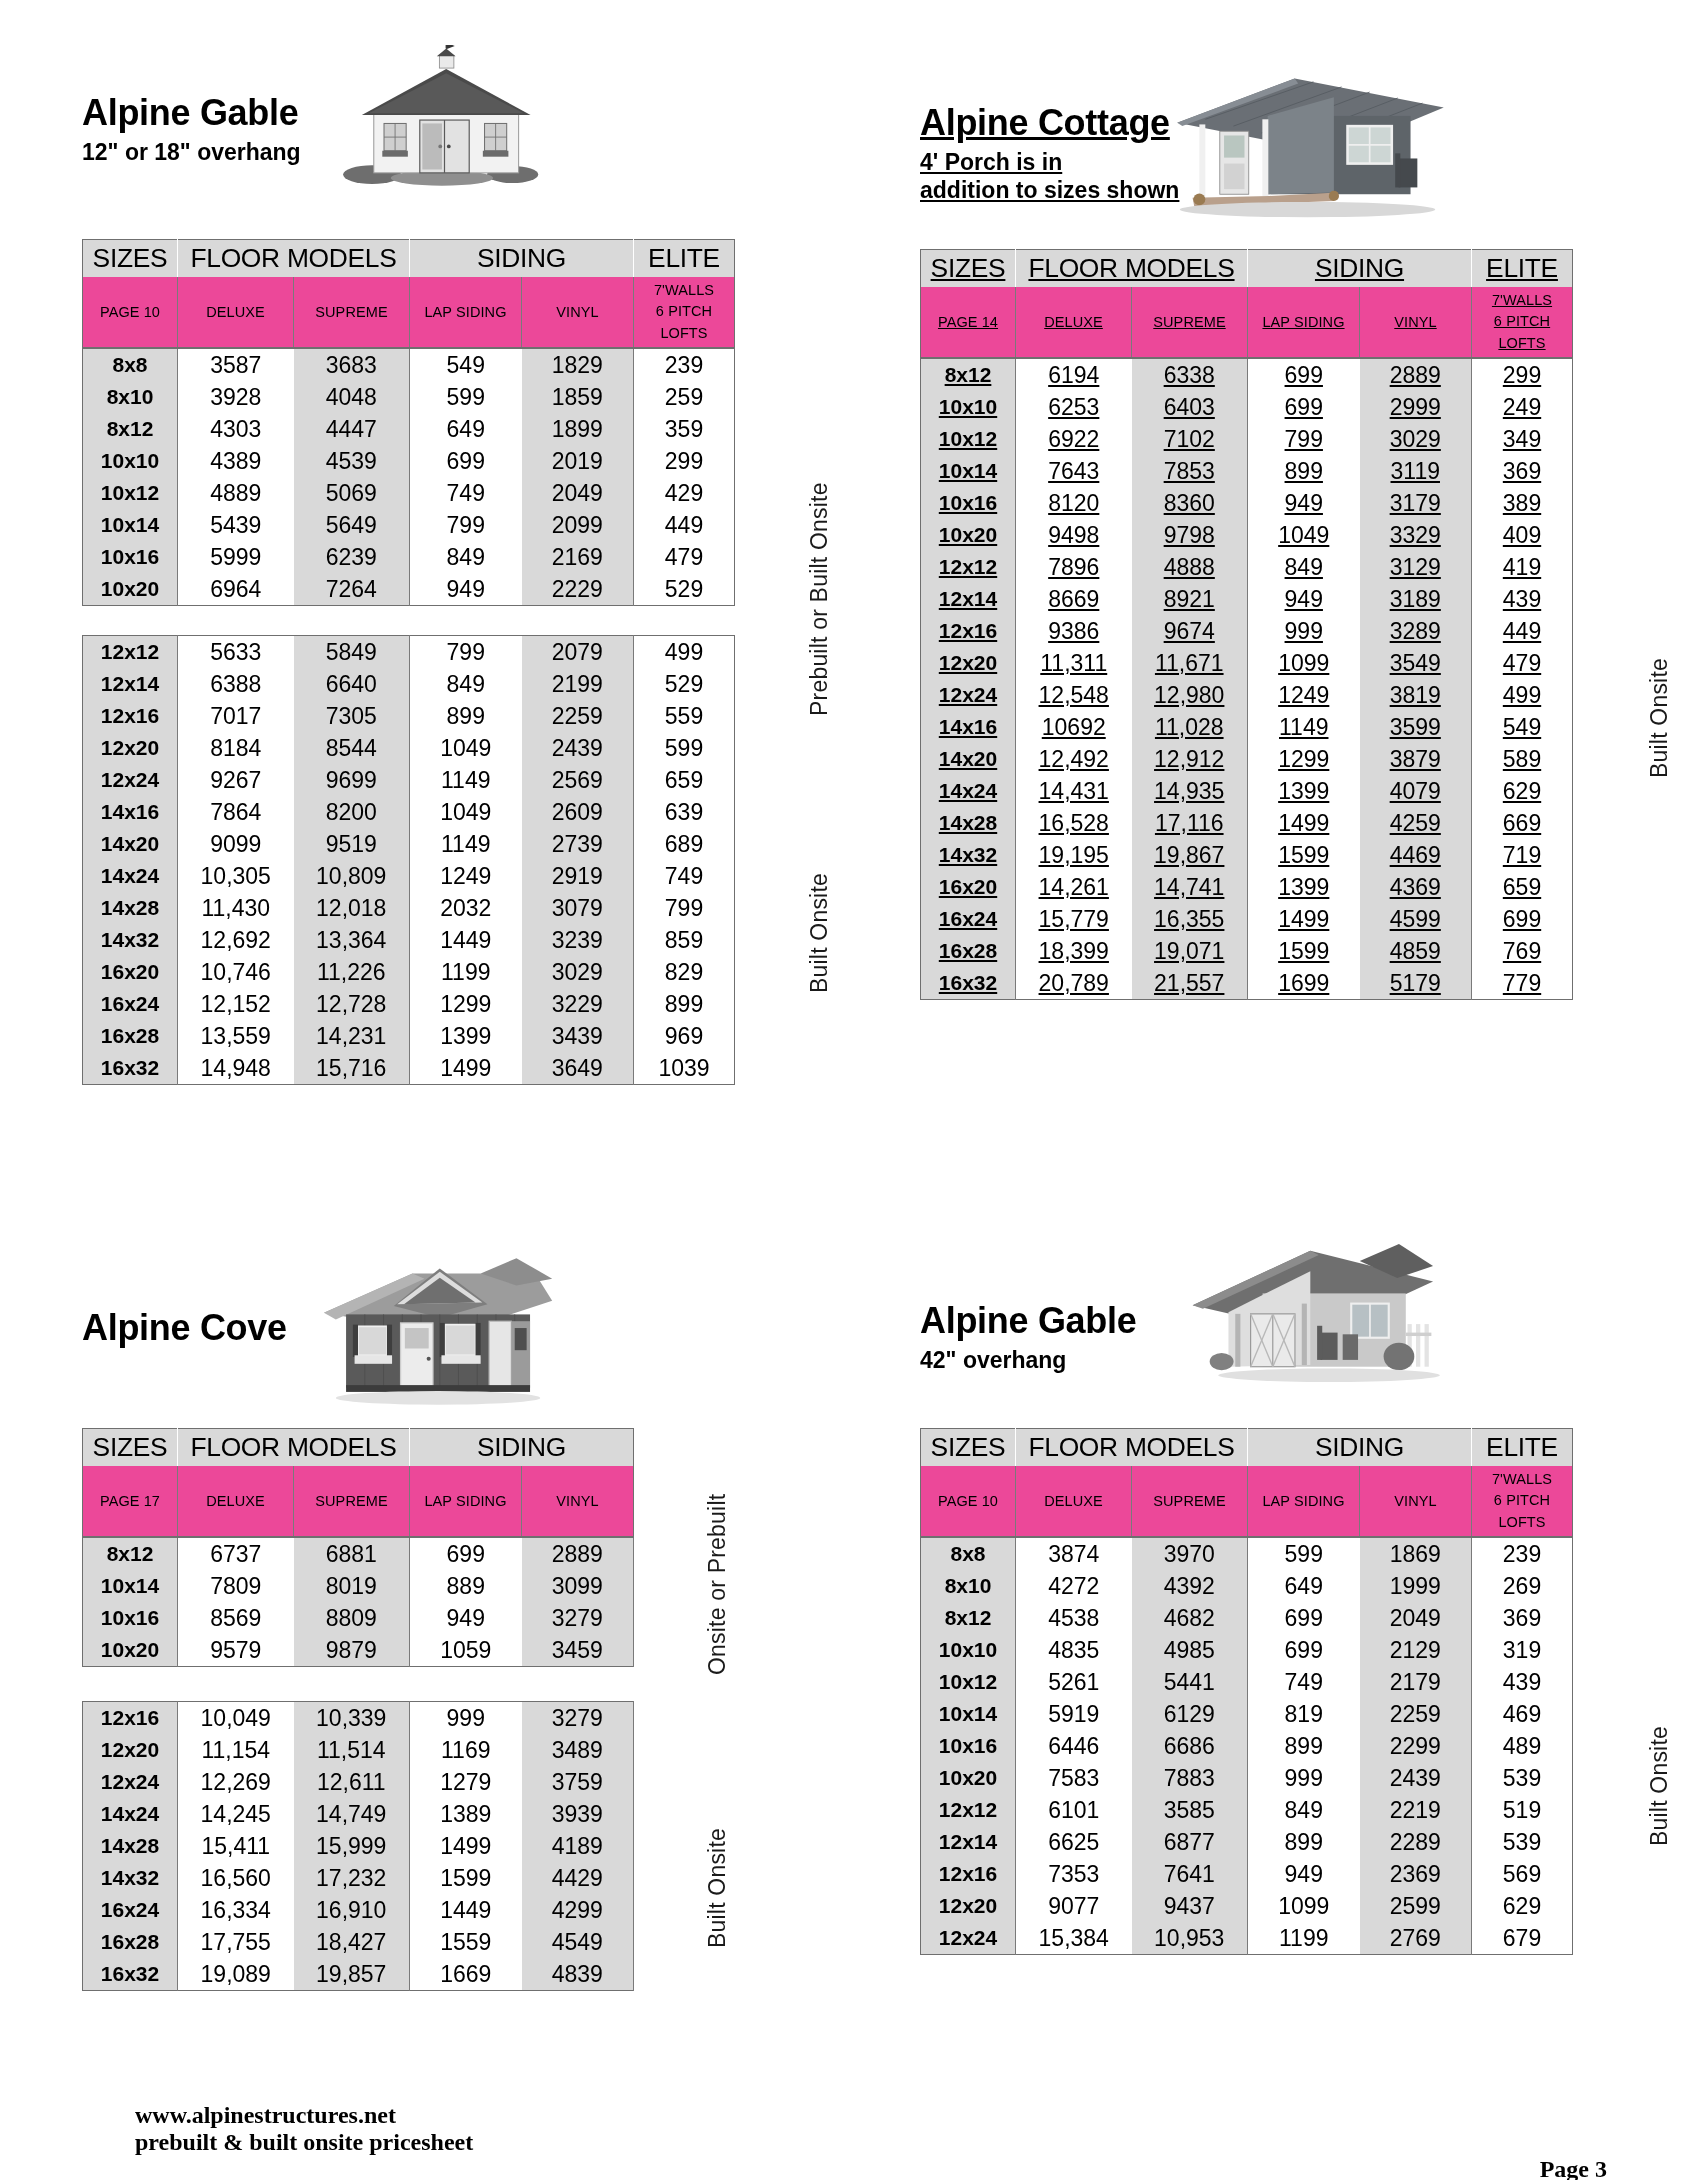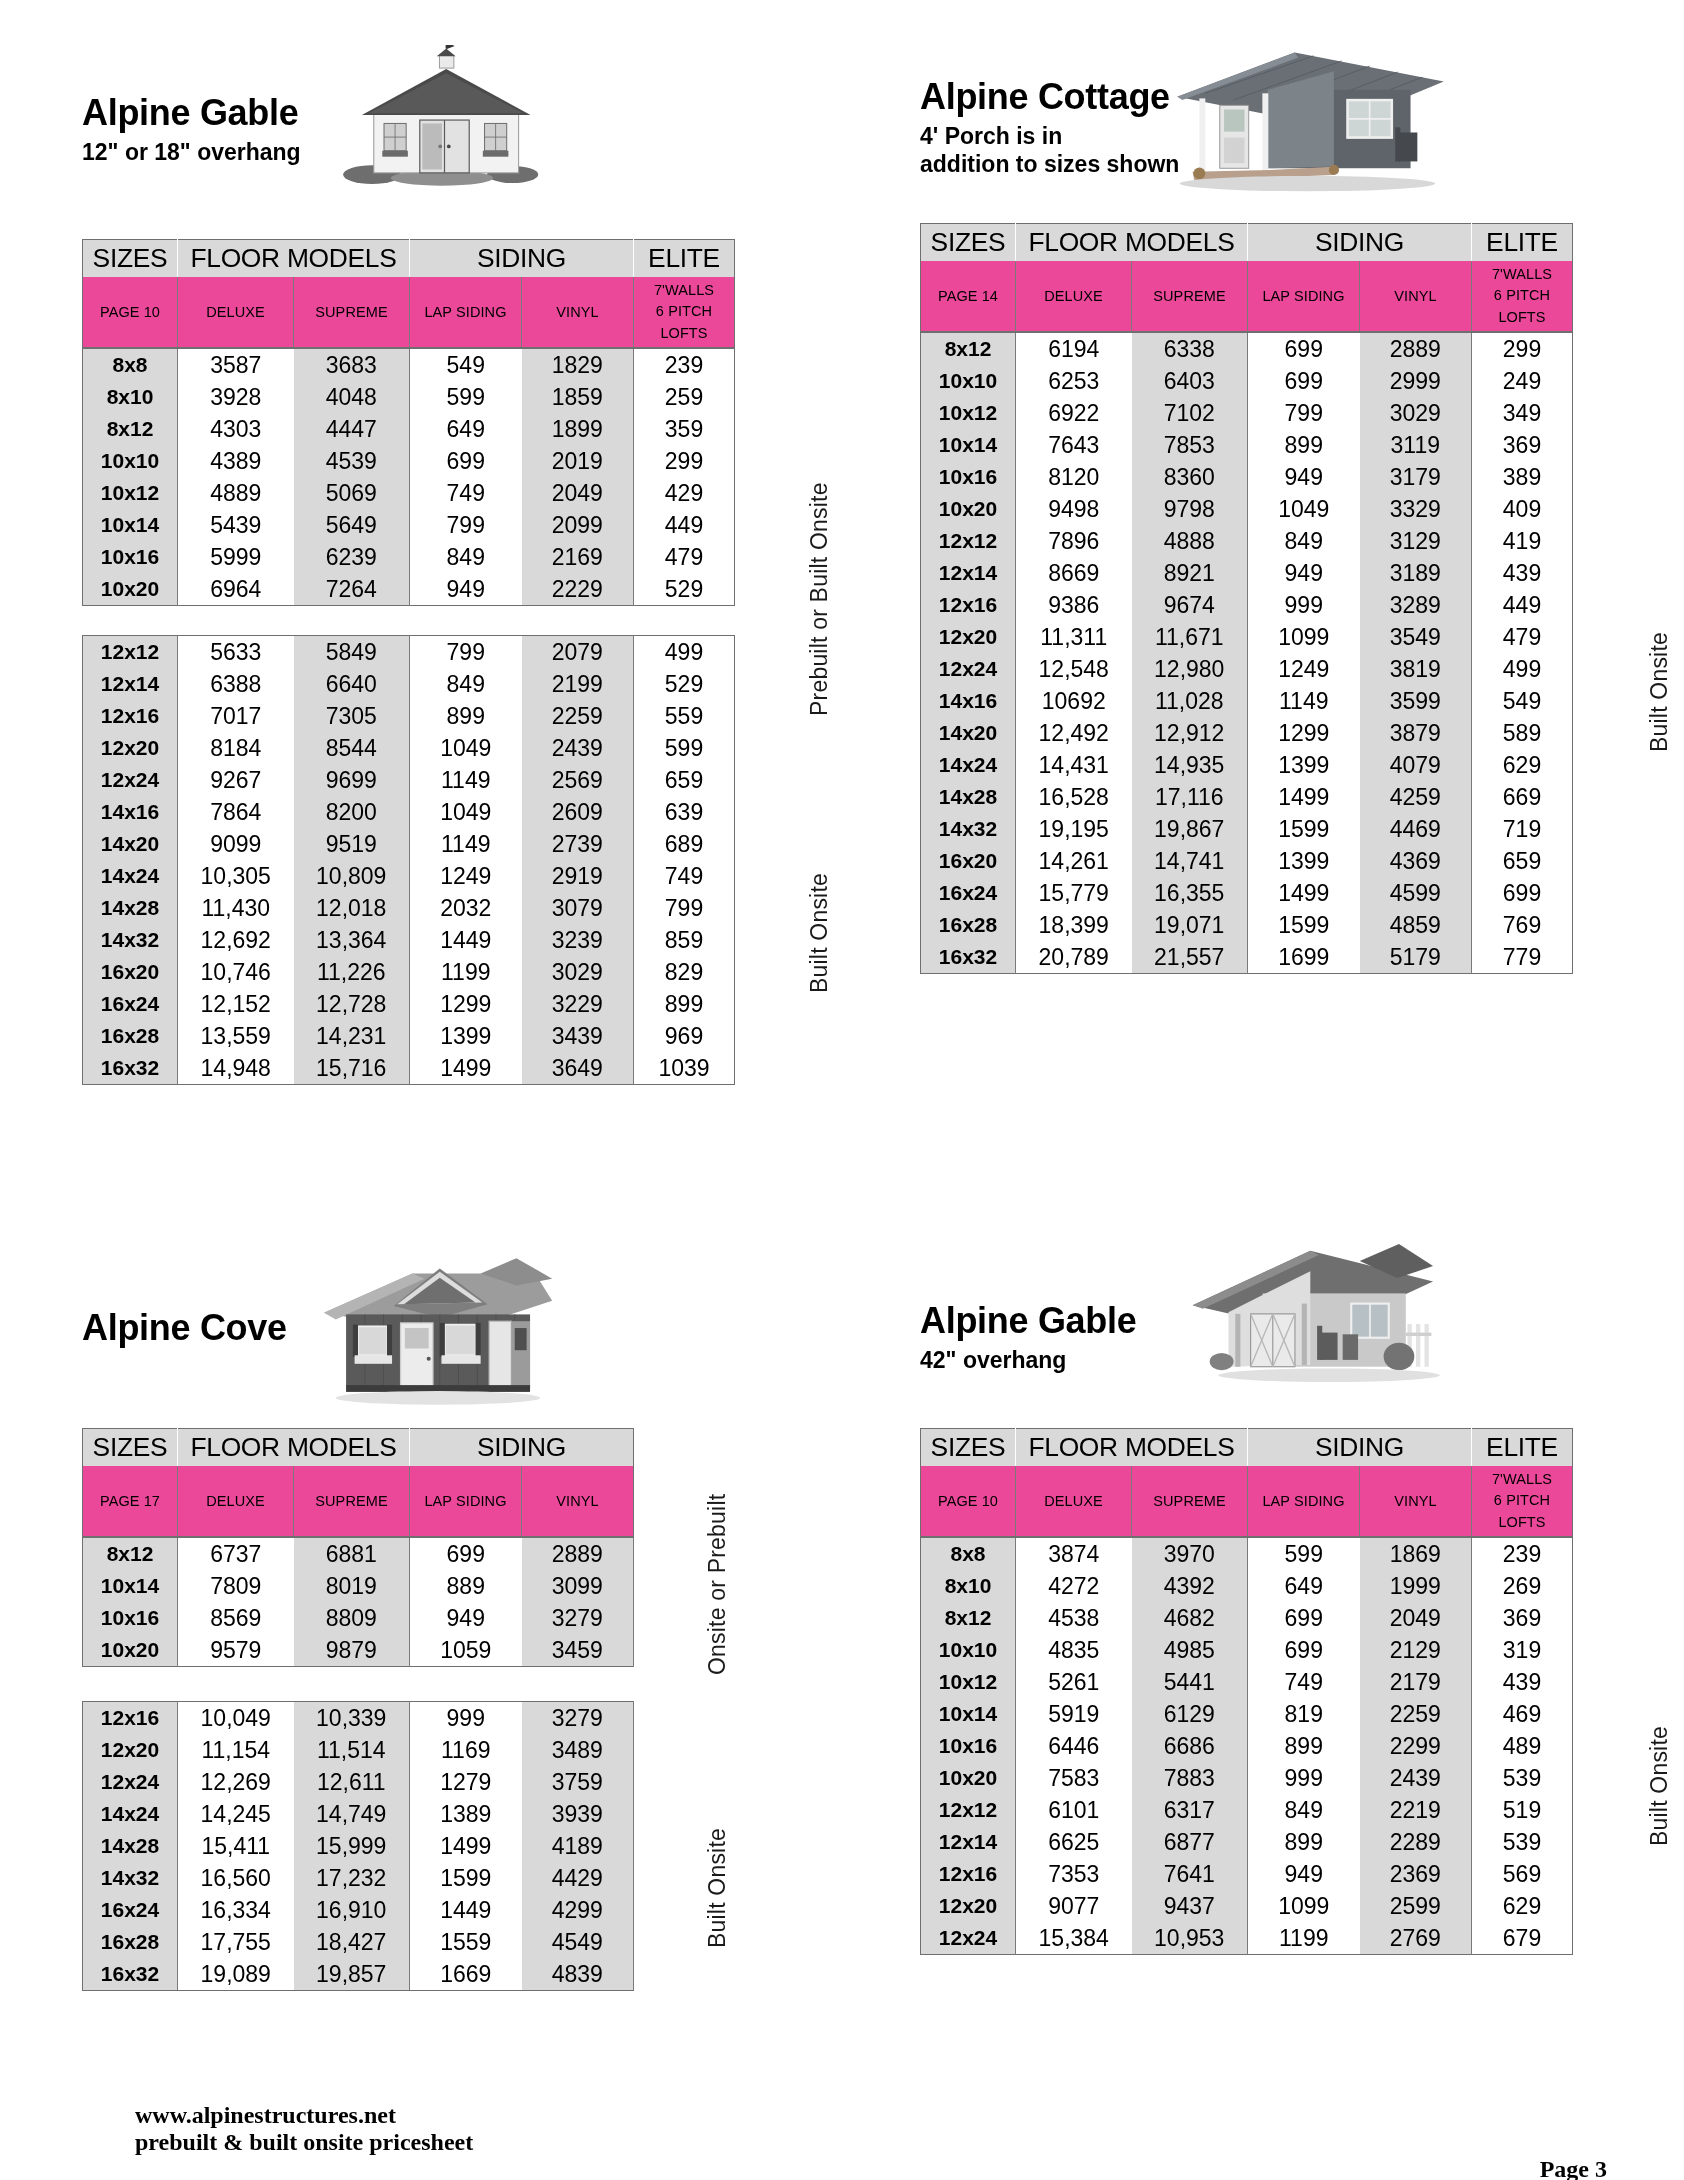--- a/index.html
+++ b/index.html
@@ -22,21 +22,21 @@
     height: 2181px;
     box-sizing: border-box;
     padding: 0;
   }
 
   
   .section {
     position: absolute;
   }
   #sec-gable12   { left: 82px;  top: 94px; width: 698px; }
-  #sec-cottage   { left: 920px; top: 78px; width: 707px; }
+  #sec-cottage   { left: 920px; top: 104px; width: 707px; text-decoration: underline; }
   #sec-cove      { left: 82px;  top: 1261px; width: 698px; }
   #sec-gable42   { left: 920px; top: 1261px; width: 707px; }
 
   
   .head-row {
     position: relative;
     min-height: 145px;
   }
   .titles {
     position: relative;
@@ -1028,21 +1028,21 @@
               <td class="sz">10x20</td>
               <td class="plain">7583</td>
               <td class="shade sep">7883</td>
               <td class="plain">999</td>
               <td class="shade sep">2439</td>
               <td class="plain">539</td>
             </tr>
             <tr class="d">
               <td class="sz">12x12</td>
               <td class="plain">6101</td>
-              <td class="shade sep">6317</td>
+              <td class="shade sep">3585</td>
               <td class="plain">849</td>
               <td class="shade sep">2219</td>
               <td class="plain">519</td>
             </tr>
             <tr class="d">
               <td class="sz">12x14</td>
               <td class="plain">6625</td>
               <td class="shade sep">6877</td>
               <td class="plain">899</td>
               <td class="shade sep">2289</td>

